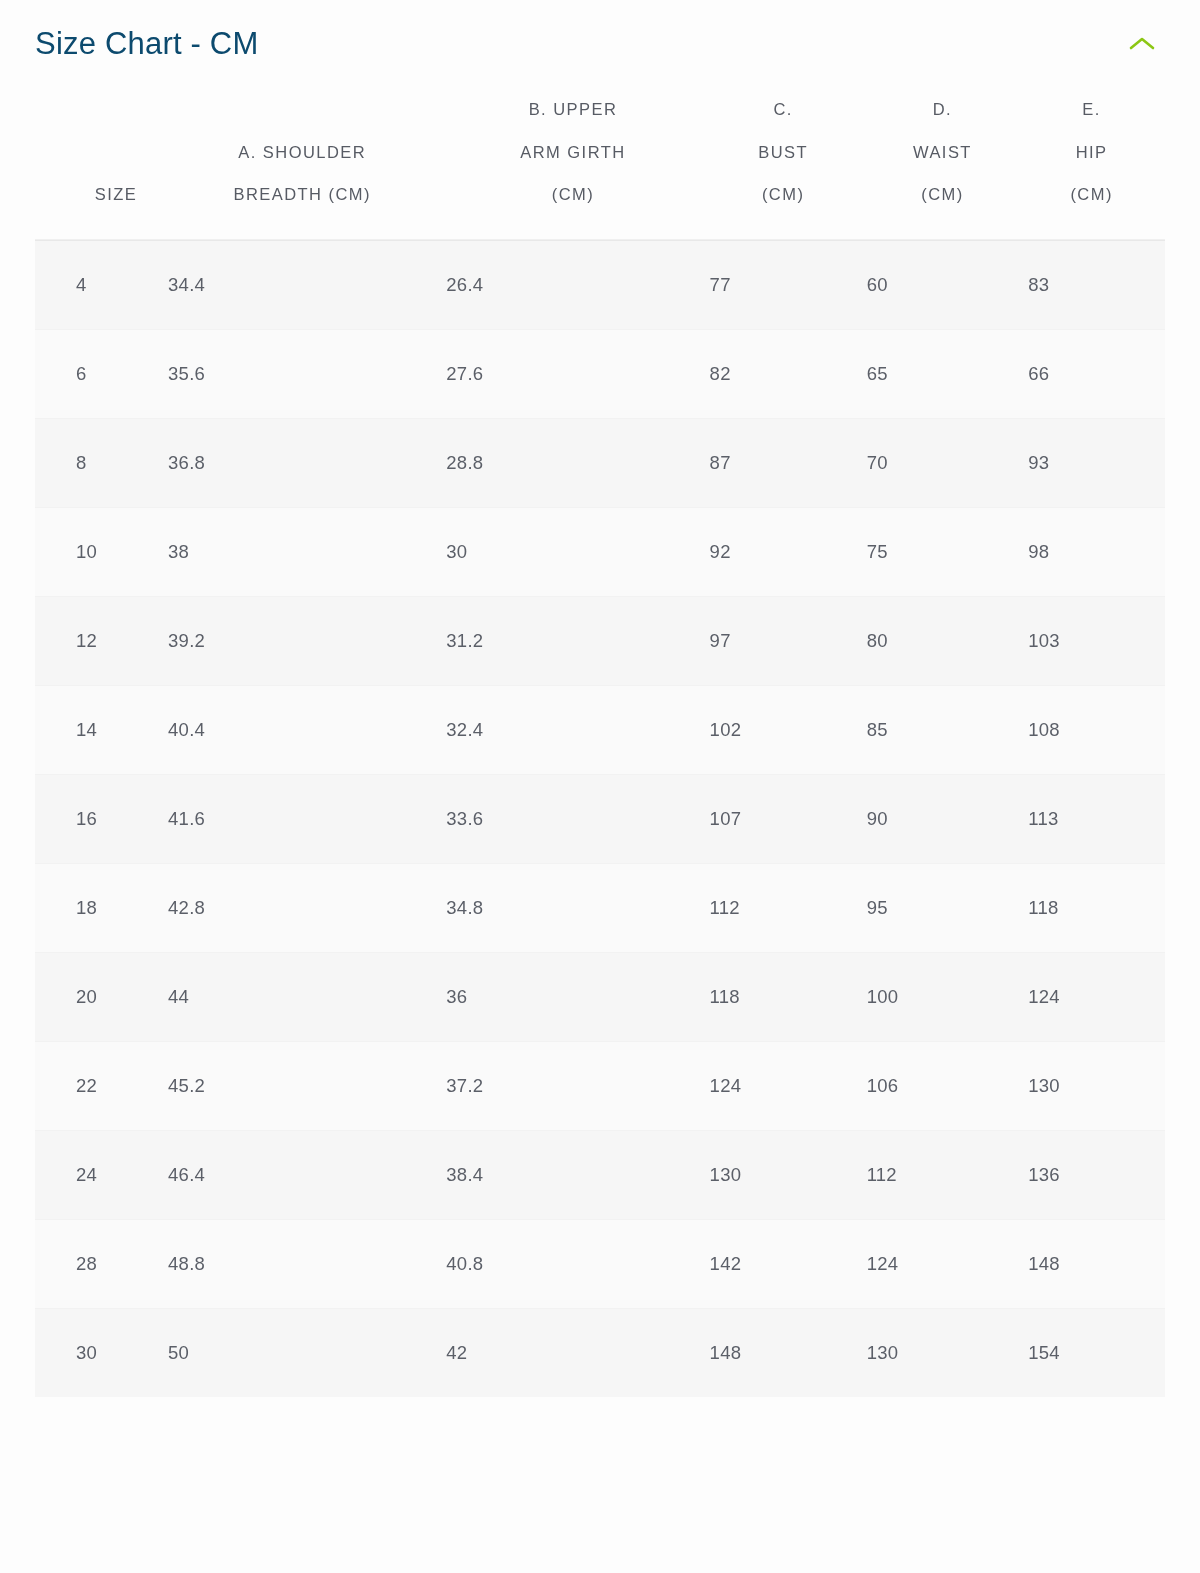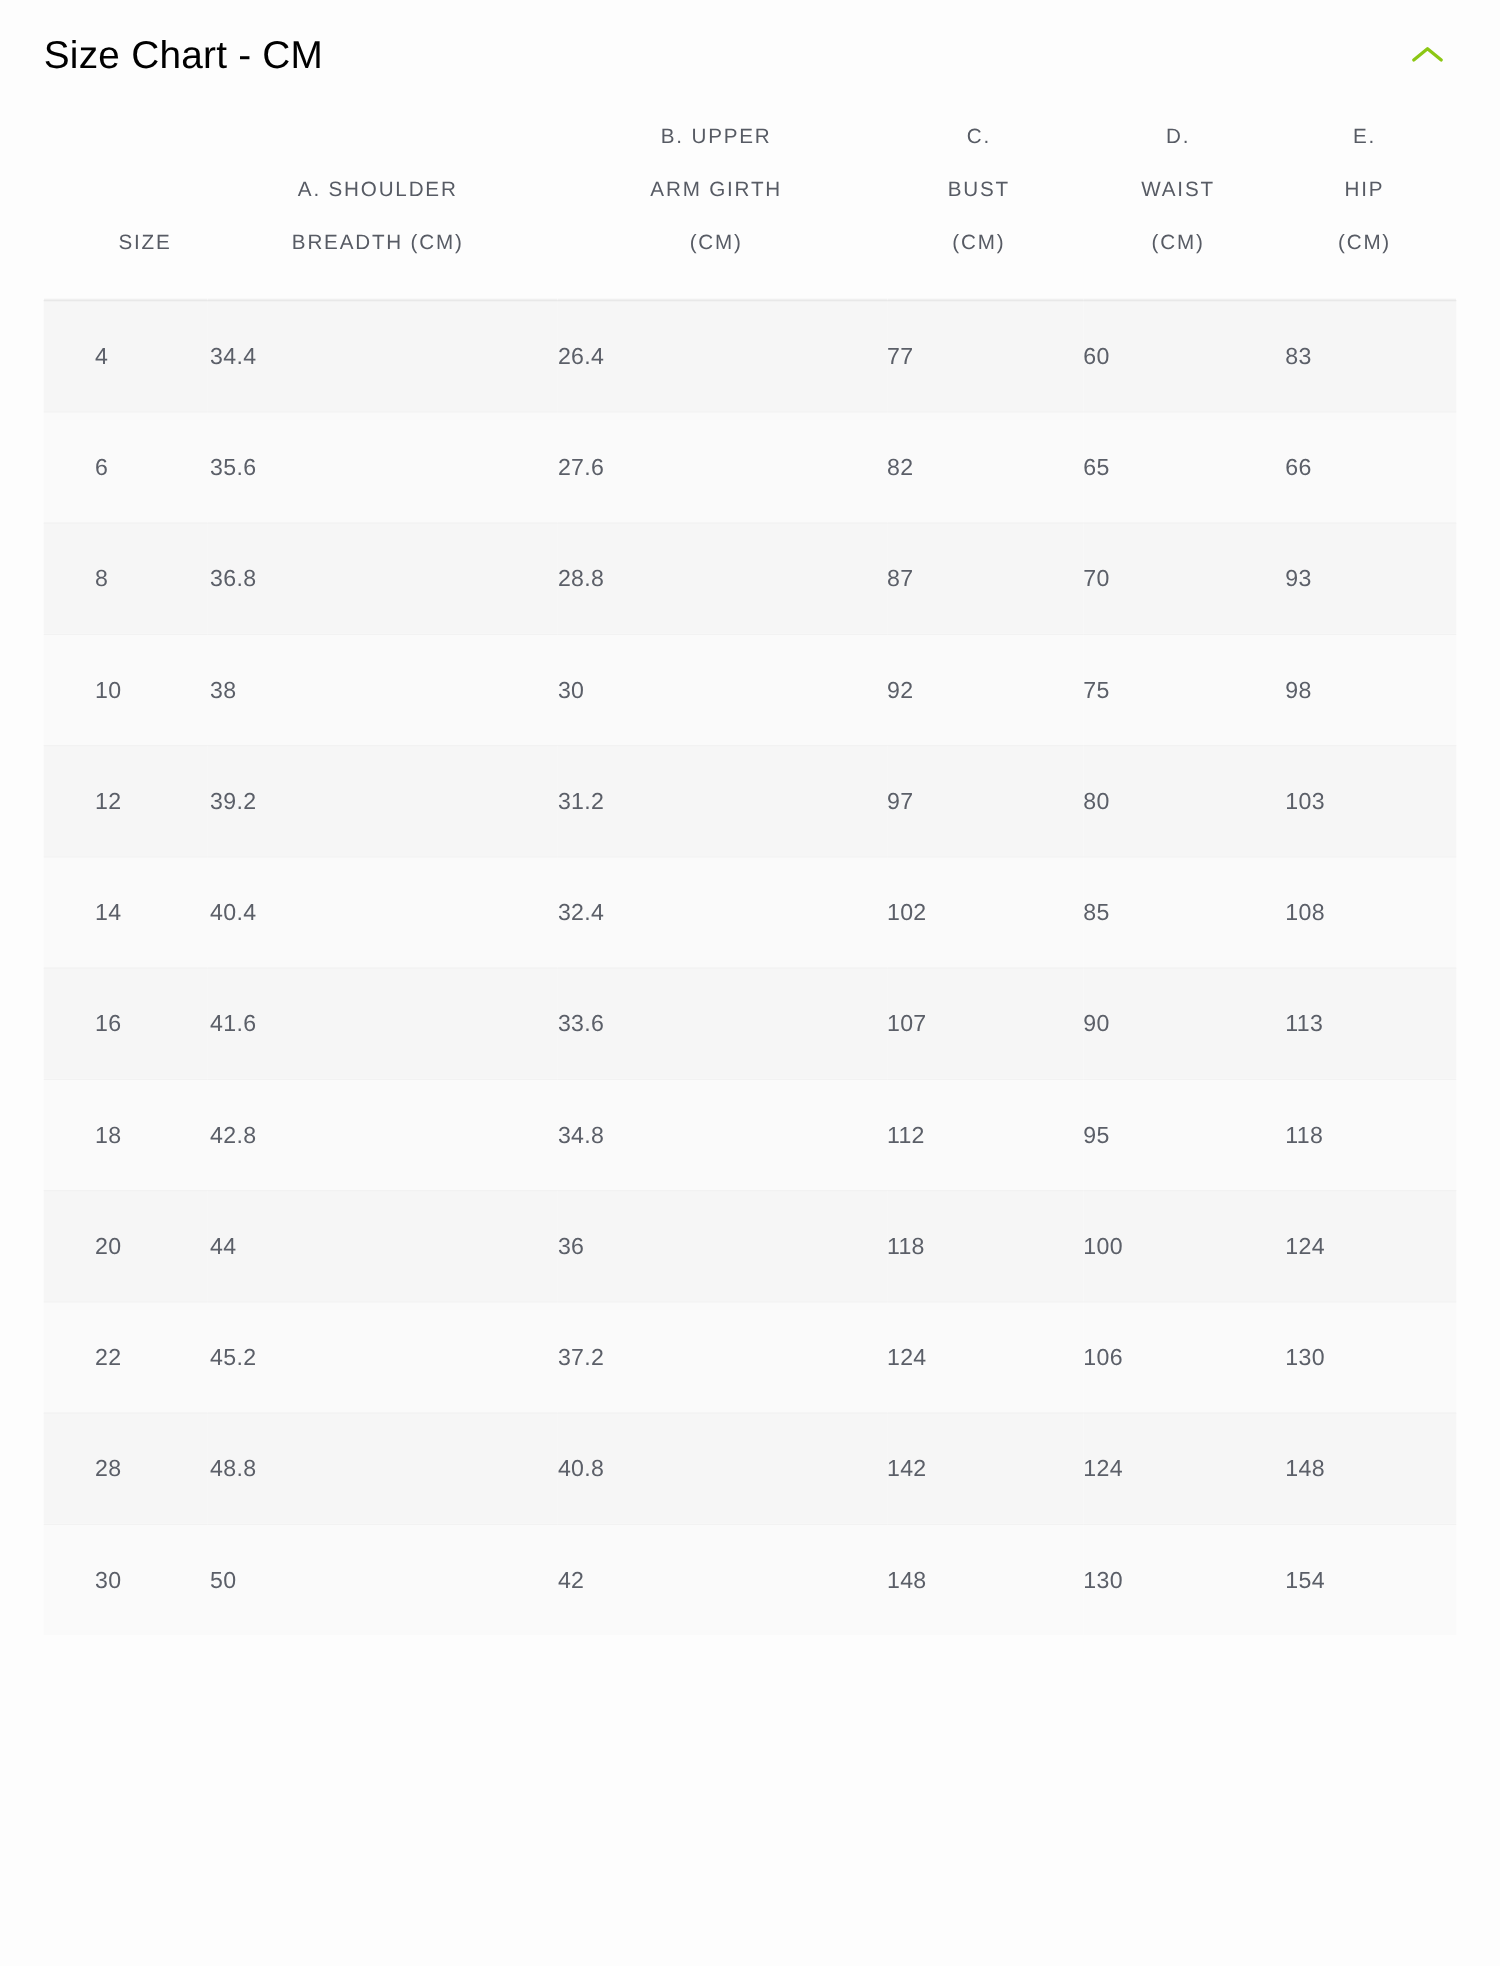--- a/index.html
+++ b/index.html
@@ -30,21 +30,21 @@
     padding: 0 34px 0 35px;
     display: flex;
     align-items: center;
     justify-content: space-between;
     background: #fdfdfd;
     cursor: pointer;
   }
   .panel-title {
     font-size: 31px;
     font-weight: 400;
-    color: #000000;
+    color: #0c4a6e;
     letter-spacing: 0.2px;
     line-height: 1.2;
     white-space: nowrap;
   }
   .collapse-btn {
     width: 44px;
     height: 44px;
     display: flex;
     align-items: center;
     justify-content: center;
@@ -242,20 +242,28 @@
           </tr>
           <tr>
             <td>22</td>
             <td>45.2</td>
             <td>37.2</td>
             <td>124</td>
             <td>106</td>
             <td>130</td>
           </tr>
           <tr>
+            <td>24</td>
+            <td>46.4</td>
+            <td>38.4</td>
+            <td>130</td>
+            <td>112</td>
+            <td>136</td>
+          </tr>
+          <tr>
             <td>28</td>
             <td>48.8</td>
             <td>40.8</td>
             <td>142</td>
             <td>124</td>
             <td>148</td>
           </tr>
           <tr>
             <td>30</td>
             <td>50</td>

